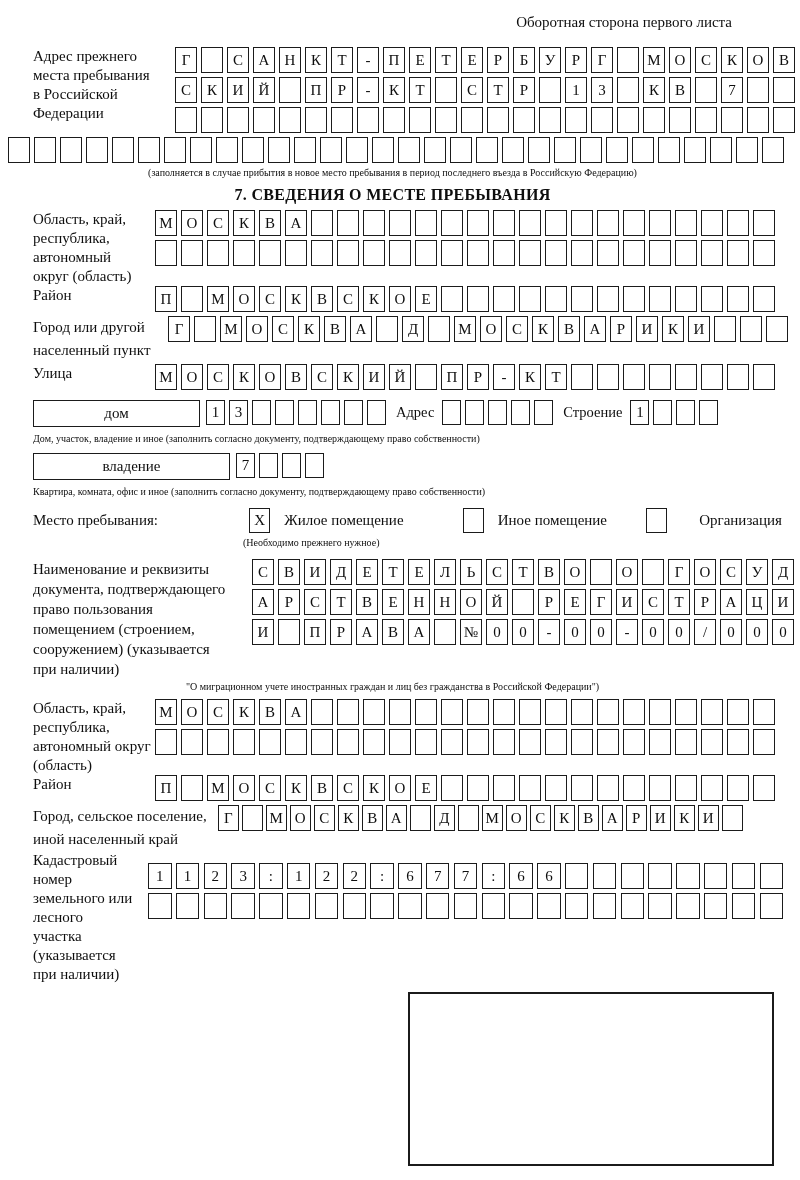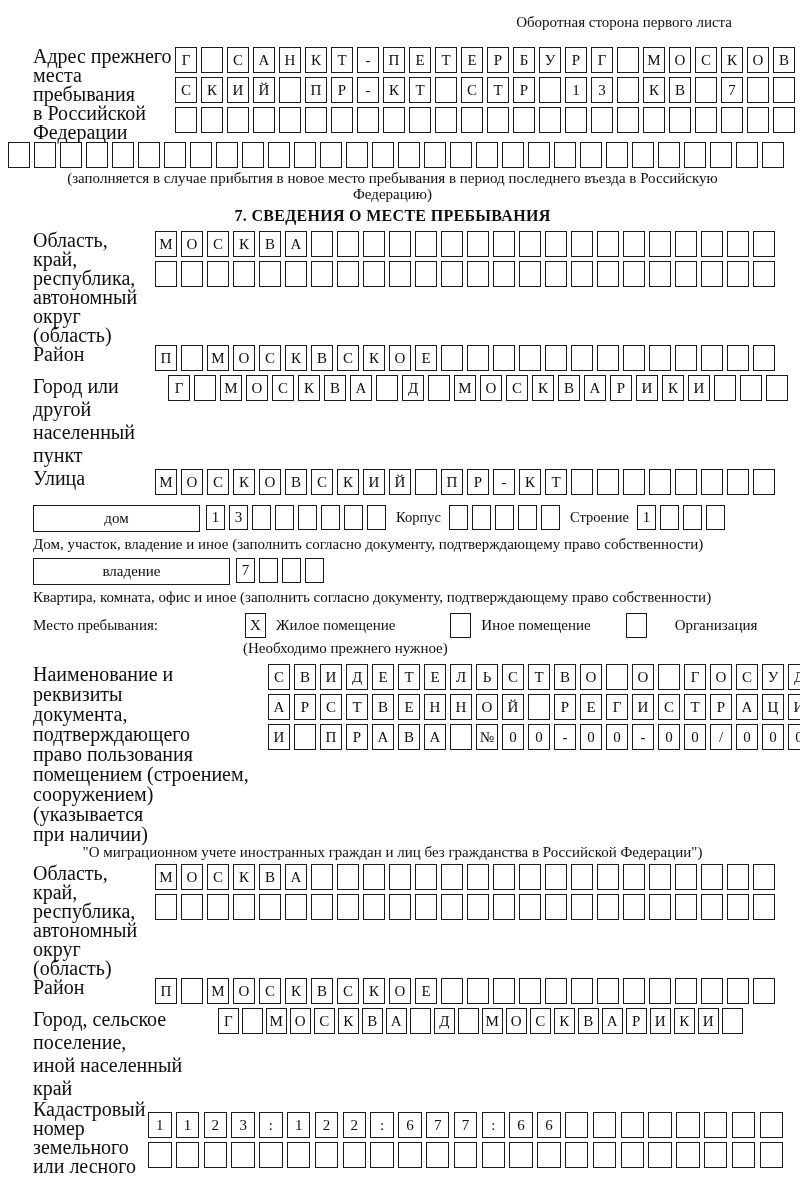--- a/index.html
+++ b/index.html
@@ -7,68 +7,68 @@
   body {
     width: 800px; height: 1180px; overflow: hidden;
     font-family: "Liberation Serif", "DejaVu Serif", serif;
     color: #0e0e0e;
   }
   .page { position: relative; width: 788px; height: 1180px; padding: 14px 6px 16px 33px; }
 
   .hdr-note { text-align: right; font-size: 15px; padding-right: 50px; margin-bottom: 16px; }
 
   .frow { display: flex; align-items: flex-start; }
-  .lbl  { font-size: 20px; line-height: 19px; white-space: pre-line; flex-shrink: 0; }
+  .lbl  { font-size: 15px; line-height: 19px; white-space: pre-line; flex-shrink: 0; }
   .lbl.lh17 { line-height: 23px; font-family: Liberation Serif, serif; }
   .w142 { width: 142px; } .w122 { width: 122px; } .w135 { width: 135px; }
   .w219 { width: 219px; } .w185 { width: 185px; } .w115 { width: 115px; }
 
   .rows { display: block; }
   .cellrow { display: flex; gap: 4px; margin-bottom: 4px; }
   .cell {
     width: 22px; height: 26px; flex-shrink: 0;
     border: 1.8px solid #1b1b1b; background: #fff;
     display: flex; align-items: center; justify-content: center;
     font-size: 15px; font-family: "Liberation Serif", "DejaVu Serif", serif;
   }
   .sm  .cell { width: 19px; height: 25px; }          
   .c22 .cell { width: 20.5px; }                      
   .c22 { gap: 3.5px; }
   .wide .cell { width: 23.5px; }                     
   .wide { gap: 4.3px; }
 
   .fullrow { margin-left: -25px; margin-bottom: 2px; }
 
-  .caption { font-size: 15px; line-height: 16px; }
+  .caption { font-size: 10px; line-height: 16px; }
   .caption.center { text-align: center; margin-right: 30px; }
 
   .sec-title { text-align: center; font-weight: bold; font-size: 16px; margin: 5px 30px 6px 0; letter-spacing: .3px; }
 
   .widebox {
     border: 1.8px solid #1b1b1b; height: 27px; flex-shrink: 0;
     display: flex; align-items: center; justify-content: center; font-size: 15px;
   }
   .dom { width: 167px; margin-right: 6px; }
   .kv  { width: 197px; margin-right: 6px; }
   .inline-lbl { font-size: 14.5px; margin: 4px 8px 0 10px; }
 
   .house-row, .apt-row { margin: 6px 0 2px 0; }
   .cap-line { margin: 2px 0 6px 0; }
 
-  .stay-row { margin: 8px 0 2px 0; align-items: center; }
+  .stay-row { margin: 8px 0 2px 0; align-items: center; justify-content: space-between; }
   .stay-lbl { font-size: 15px; width: 212px; flex-shrink: 0; }
   .cb {
     width: 21px; height: 25px; border: 1.8px solid #1b1b1b; flex-shrink: 0;
     display: flex; align-items: center; justify-content: center; font-size: 15px;
   }
   .opt { font-size: 15px; margin-left: 10px; }
   .ml55 { margin-left: 55px; } .ml35 { margin-left: 35px; } .ml28 { margin-left: 28px; }
   .choose-cap { margin: 2px 0 8px 210px; }
 
-  .doc-block { margin-top: 2px; gap: 16px; }
+  .doc-block { margin-top: 2px; }
   .doc-block .lbl { line-height: 20px; }
 
   .fact-title { text-align: center; font-weight: bold; font-size: 15.5px; margin: 6px 30px 6px 0; }
   .fact-cap { text-align: center; margin-right: 30px; }
 
   .cad-rows { margin-top: 12px; }
 
   .mark-area { margin-left: 352px; width: 412px; margin-top: 8px; }
   .mark-box { width: 366px; height: 174px; border: 2px solid #1b1b1b; margin: 0 auto; background: #fff; }
 
@@ -360,21 +360,21 @@
     <div class="cellrow sm">
         <span class="cell">1</span>
         <span class="cell">3</span>
         <span class="cell"></span>
         <span class="cell"></span>
         <span class="cell"></span>
         <span class="cell"></span>
         <span class="cell"></span>
         <span class="cell"></span>
       </div>
-    <span class="inline-lbl">Корпус</span>
+    <span class="inline-lbl">Адрес</span>
     <div class="cellrow sm">
         <span class="cell"></span>
         <span class="cell"></span>
         <span class="cell"></span>
         <span class="cell"></span>
         <span class="cell"></span>
       </div>
     <span class="inline-lbl">Строение</span>
     <div class="cellrow sm">
         <span class="cell">1</span>

